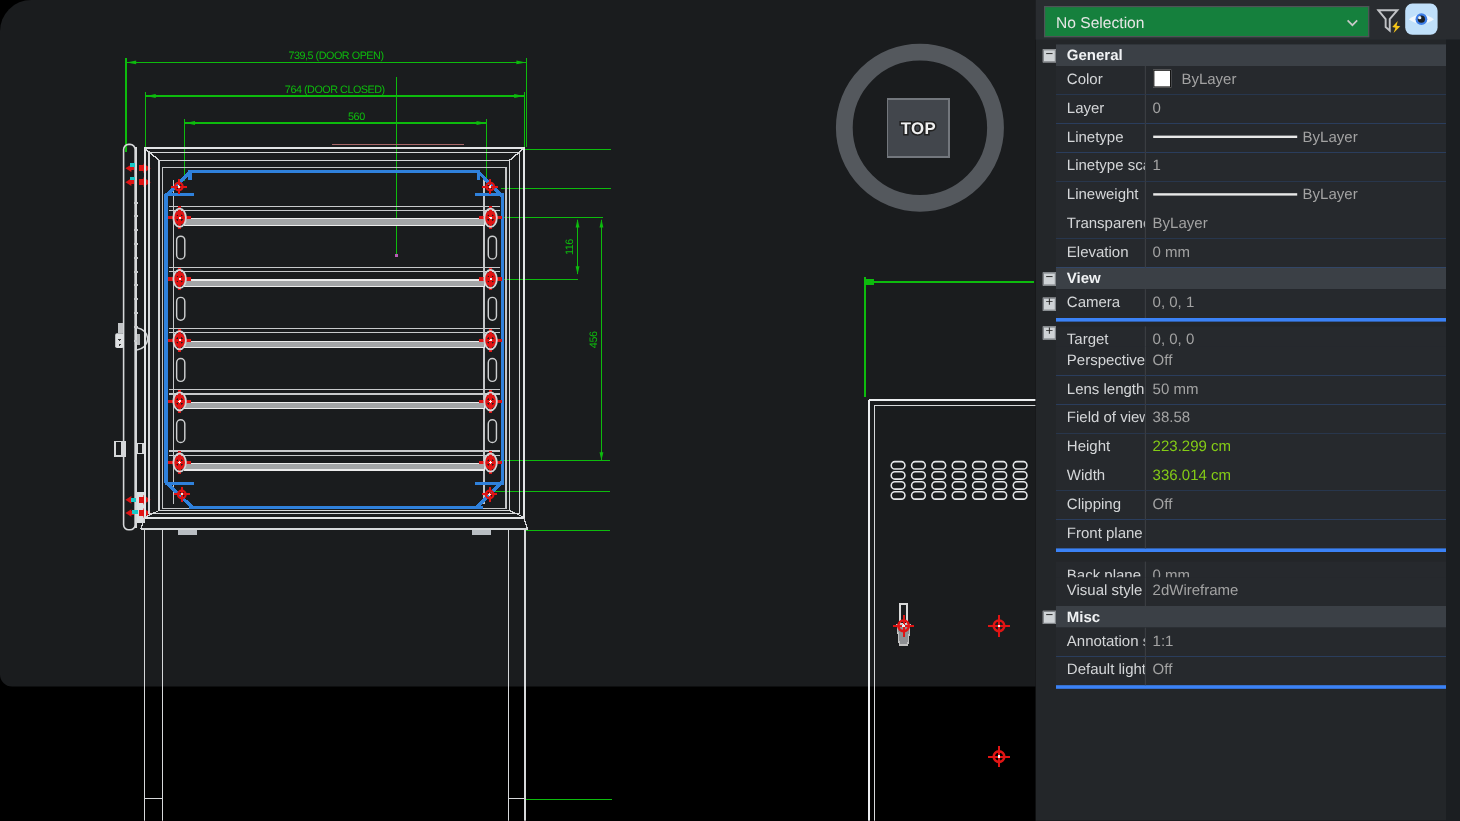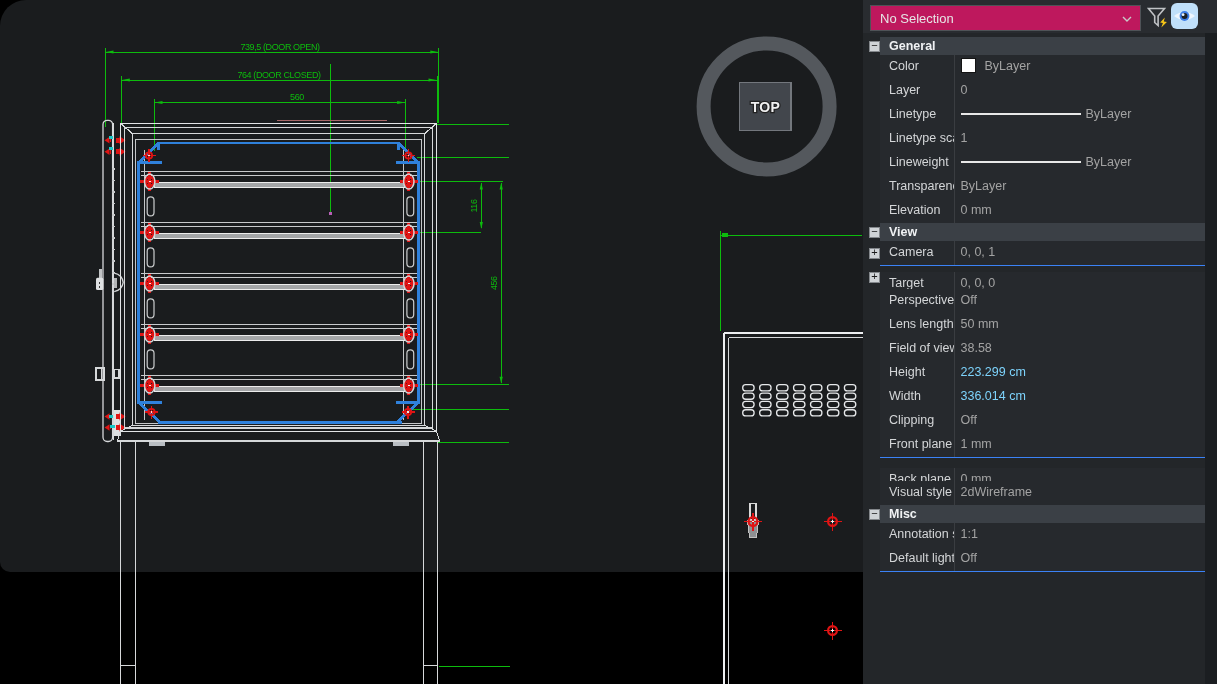--- a/index.html
+++ b/index.html
@@ -1,28 +1,28 @@
 <!DOCTYPE html>
 <html><head><meta charset="utf-8"><style>
 html,body{margin:0;padding:0;background:#000;width:1217px;height:684px;overflow:hidden;font-family:"Liberation Sans",sans-serif}
 #canvas{position:absolute;left:0;top:0;width:863px;height:572px;background:#1a1c1e;border-radius:26px 0 0 10px}
 .dim{font:9px "Liberation Sans",sans-serif;letter-spacing:-0.4px;fill:#0dbb0d}
 #panel{position:absolute;left:863px;top:0;width:354px;height:684px;background:#232629}
 #ptop{position:absolute;left:0;top:0;width:354px;height:33px;background:#292c30}
-#pdd{position:absolute;left:7px;top:5px;width:271px;height:26px;background:#be185d;border:1px solid #4f5357;color:#e6e6e6;font-size:13px;line-height:26px;padding-left:9px;box-sizing:border-box}
+#pdd{position:absolute;left:7px;top:5px;width:271px;height:26px;background:#15803d;border:1px solid #4f5357;color:#e6e6e6;font-size:13px;line-height:26px;padding-left:9px;box-sizing:border-box}
 #pdd svg{position:absolute;right:8px;top:9px}
 #pfun{position:absolute;left:284px;top:7px}
 #peye{position:absolute;left:308px;top:3px;width:27px;height:26px;background:#c0e0fa;border-radius:6px}
 .phdr{position:absolute;left:17px;width:325px;height:18px;background:#3b4046;color:#f0f2f4;font-weight:bold;font-size:12.5px;line-height:18px;padding-left:9px;box-sizing:border-box}
 .pbox{position:absolute;left:6px;width:11px;height:11px;background:#cfd3d6;border:1px solid #83878b;color:#1a1a1a;font-size:11px;line-height:9px;text-align:center;box-sizing:border-box}
 .pbox span{position:relative;top:-0.5px}
-.prow{position:absolute;left:17px;width:325px;height:24px;border-bottom:1px solid #3b82f6;background:#26292d;display:flex}
+.prow{position:absolute;left:17px;width:325px;height:24px;border-bottom:3px solid #3b82f6;background:#26292d;display:flex}
 .plab{width:74.5px;border-right:1px solid #3a3d41;color:#d4d6d8;font-size:12.5px;line-height:23px;padding-left:9px;box-sizing:border-box;overflow:hidden;white-space:nowrap;flex:none}
 .pval{color:#a3a3a3;font-size:12.5px;line-height:23px;padding-left:6px;overflow:hidden;white-space:nowrap;flex:1}
-.pgray{color:#7dd3fc}
+.pgray{color:#84cc16}
 .sw{display:inline-block;width:13px;height:13px;background:#fff;border:1.5px solid #141414;vertical-align:-3px;margin-right:9px}
 .ln{display:inline-block;width:120px;height:2px;background:#e8e8e8;vertical-align:3px;margin-right:5px}
 #pscroll{position:absolute;left:342px;top:33px;width:12px;height:651px;background:#1b1e21}
 </style></head><body>
 <div id="canvas"><svg width="863" height="684" viewBox="0 0 863 684" shape-rendering="crispEdges">
 <line x1="105" y1="52" x2="438.8" y2="52" stroke="#0dbb0d" stroke-width="1"></line>
 <polygon points="105.5,52 113.5,50.4 113.5,53.6" fill="#0dbb0d" shape-rendering="auto"></polygon>
 <polygon points="438.3,52 430.3,50.4 430.3,53.6" fill="#0dbb0d" shape-rendering="auto"></polygon>
 <line x1="105" y1="48.3" x2="105" y2="126.5" stroke="#0dbb0d" stroke-width="1"></line>
 <line x1="438.8" y1="48.3" x2="438.8" y2="122.5" stroke="#0dbb0d" stroke-width="1"></line>
@@ -354,21 +354,20 @@
 <div class="prow" style="top:385.4px">
       <div class="plab">Width</div>
       <div class="pval pgray">336.014 cm</div>
     </div>
 <div class="prow" style="top:409.4px">
       <div class="plab">Clipping</div>
       <div class="pval">Off</div>
     </div>
 <div class="prow" style="top:433.4px">
       <div class="plab">Front plane</div>
-      <div class="pval">1 mm</div>
     </div>
 <div class="prow" style="top:468px">
       <div class="plab">Back plane</div>
       <div class="pval">0 mm</div>
     </div>
 <div class="prow" style="top:481.4px">
       <div class="plab">Visual style</div>
       <div class="pval">2dWireframe</div>
     </div>
 <div class="phdr" style="top:505.4px">Misc</div>

